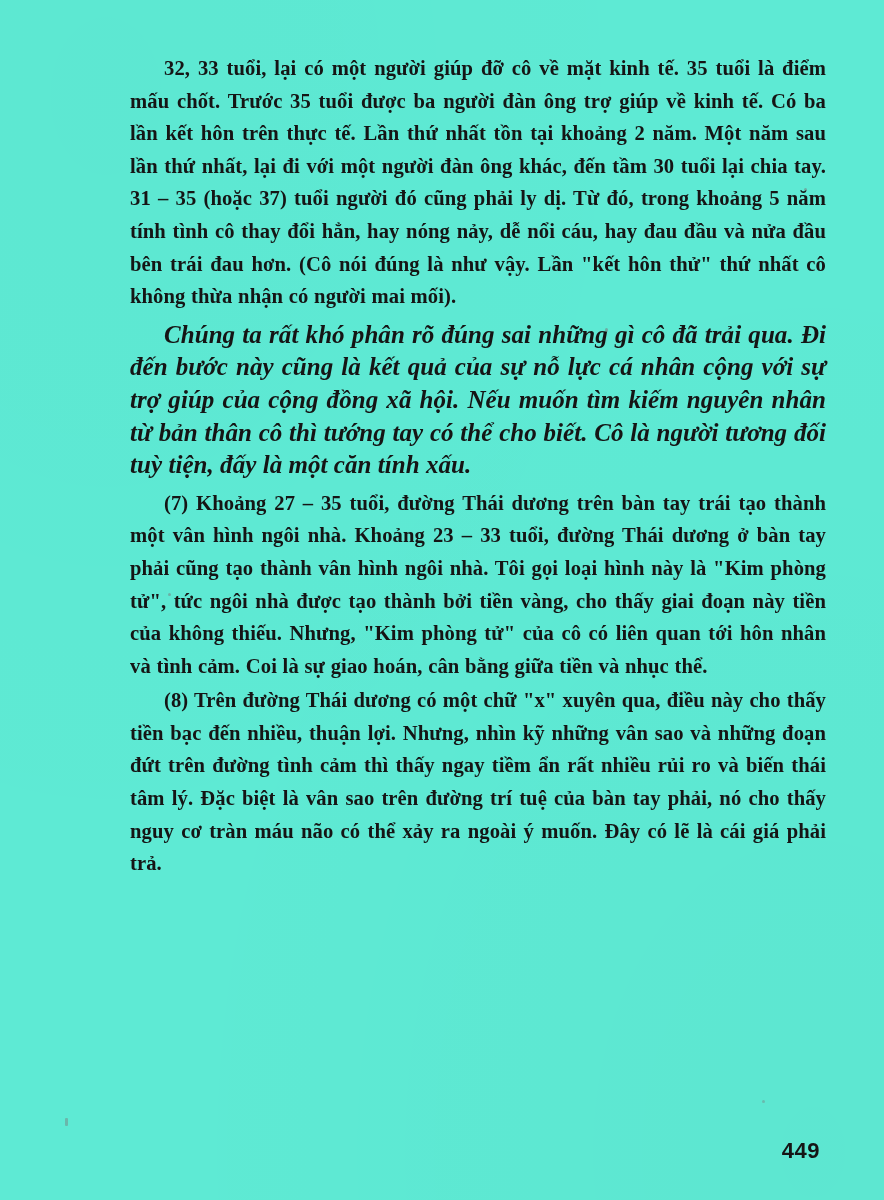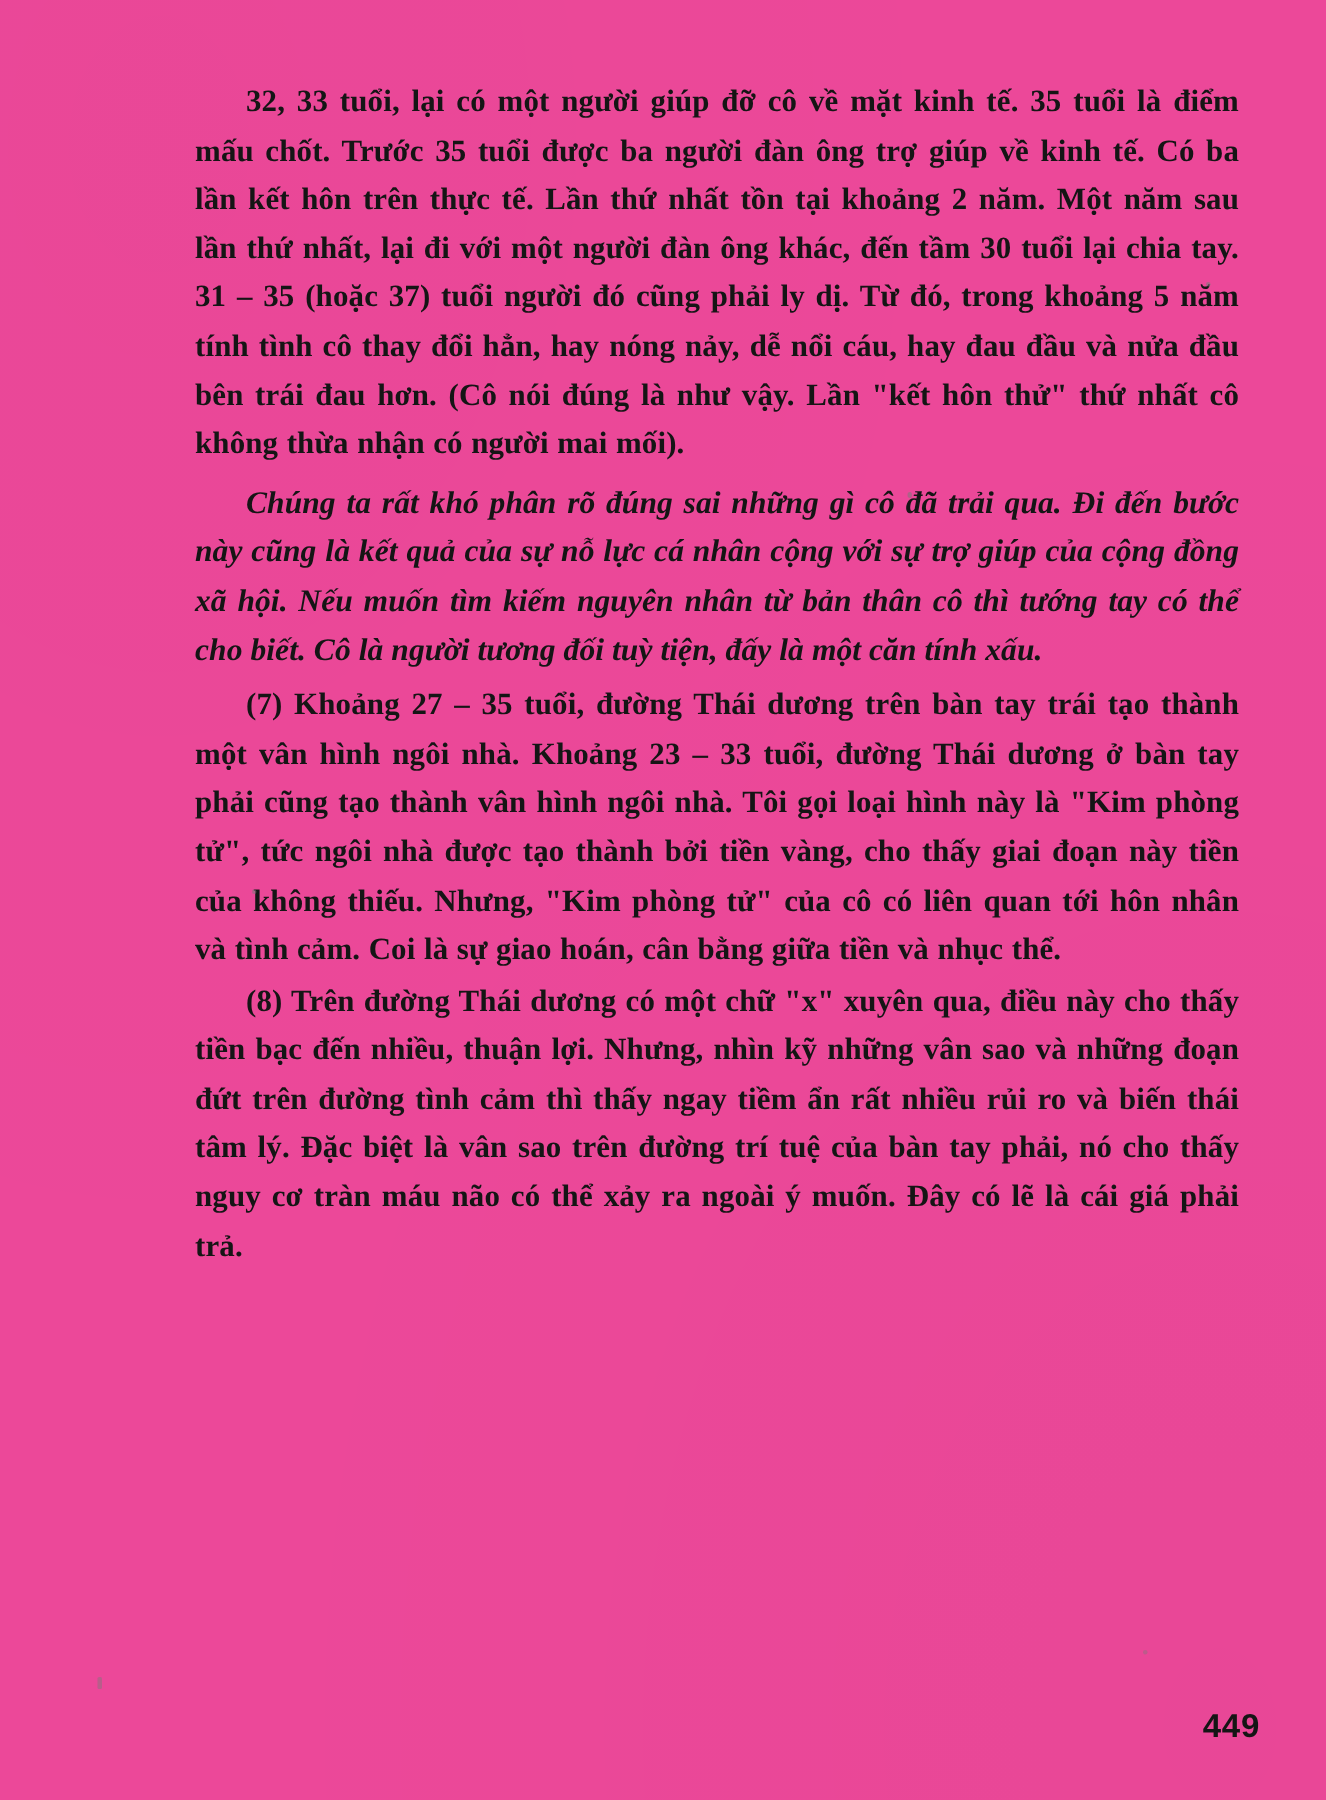--- a/index.html
+++ b/index.html
@@ -11,21 +11,21 @@
     width: 884px;
     height: 1200px;
     overflow: hidden;
     font-family: "Liberation Serif", "DejaVu Serif", serif;
     color: #151515;
     position: relative;
   }
   #page {
     position: absolute;
     inset: 0;
-    background: #ec4899;
+    background: #5eead4;
   }
   
   #paper-texture {
     position: absolute;
     inset: 0;
     background:
       radial-gradient(ellipse at 12% 8%, rgba(0,0,0,0.012), rgba(0,0,0,0) 55%),
       radial-gradient(ellipse at 92% 96%, rgba(0,0,0,0.014), rgba(0,0,0,0) 60%);
     pointer-events: none;
   }
@@ -55,32 +55,32 @@
     text-indent: 34px;
     font-weight: 600;
     text-align: left;
   }
   .quote-block {
     margin: 6px 0 0 0;
   }
   p.quote {
     margin: 0;
     font-style: italic;
-    font-size: 21px;
+    font-size: 25px;
     line-height: 32.6px;
     text-align: justify;
     text-indent: 34px;
     font-weight: 600;
     letter-spacing: 0.05px;
   }
   .gap-sm { height: 5px; }
 
   #page-number {
     position: absolute;
-    right: 44px;
+    right: 64px;
     bottom: 36px;
     font-size: 22px;
     font-weight: 700;
     letter-spacing: 0.5px;
     font-family: "Liberation Sans", sans-serif;
   }
   
   .speck {
     position: absolute;
     background: #7a7a7a;

